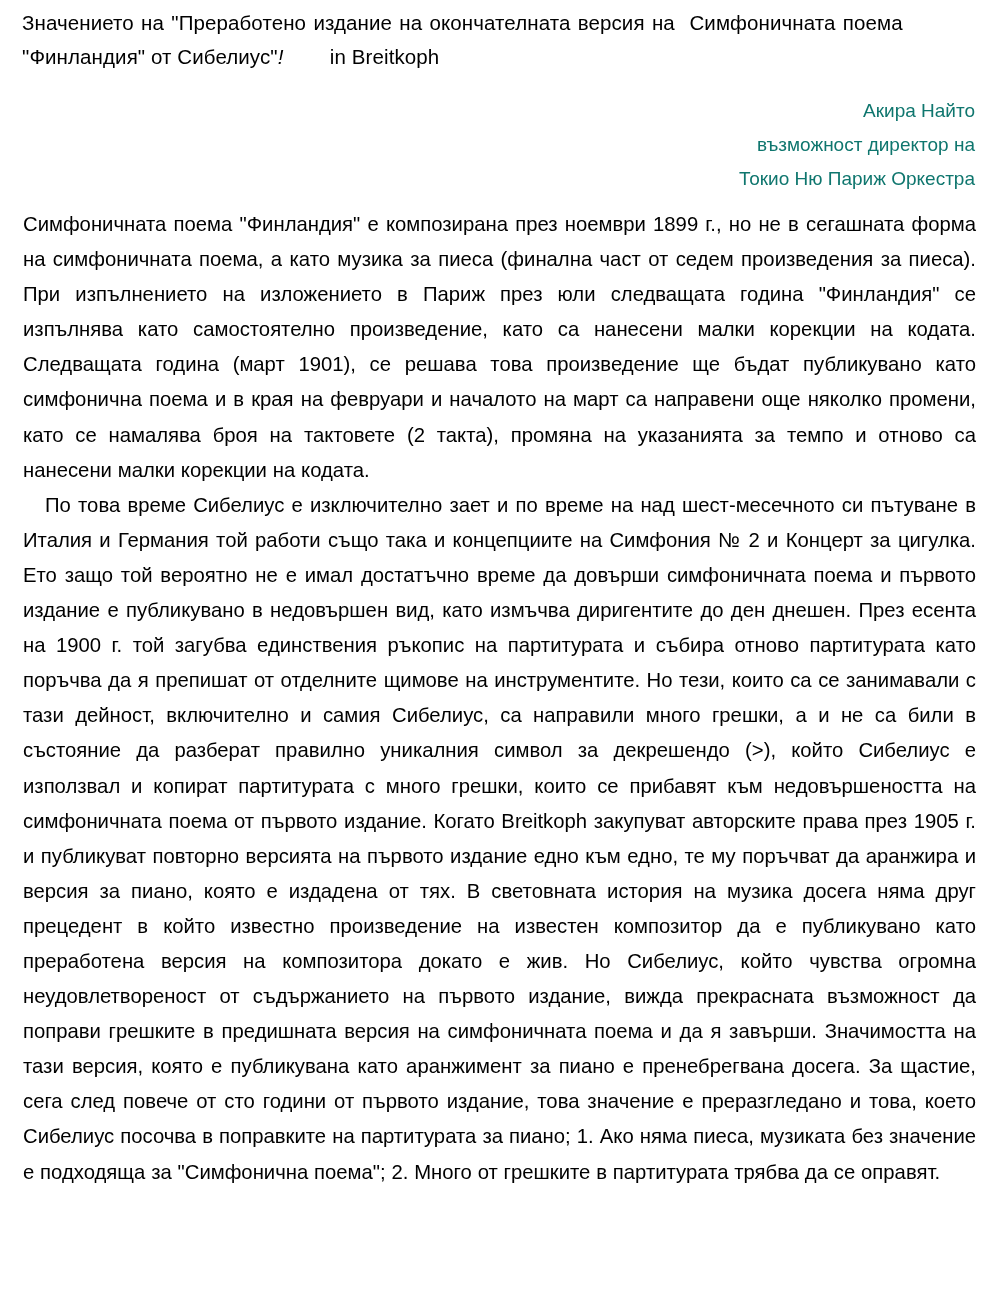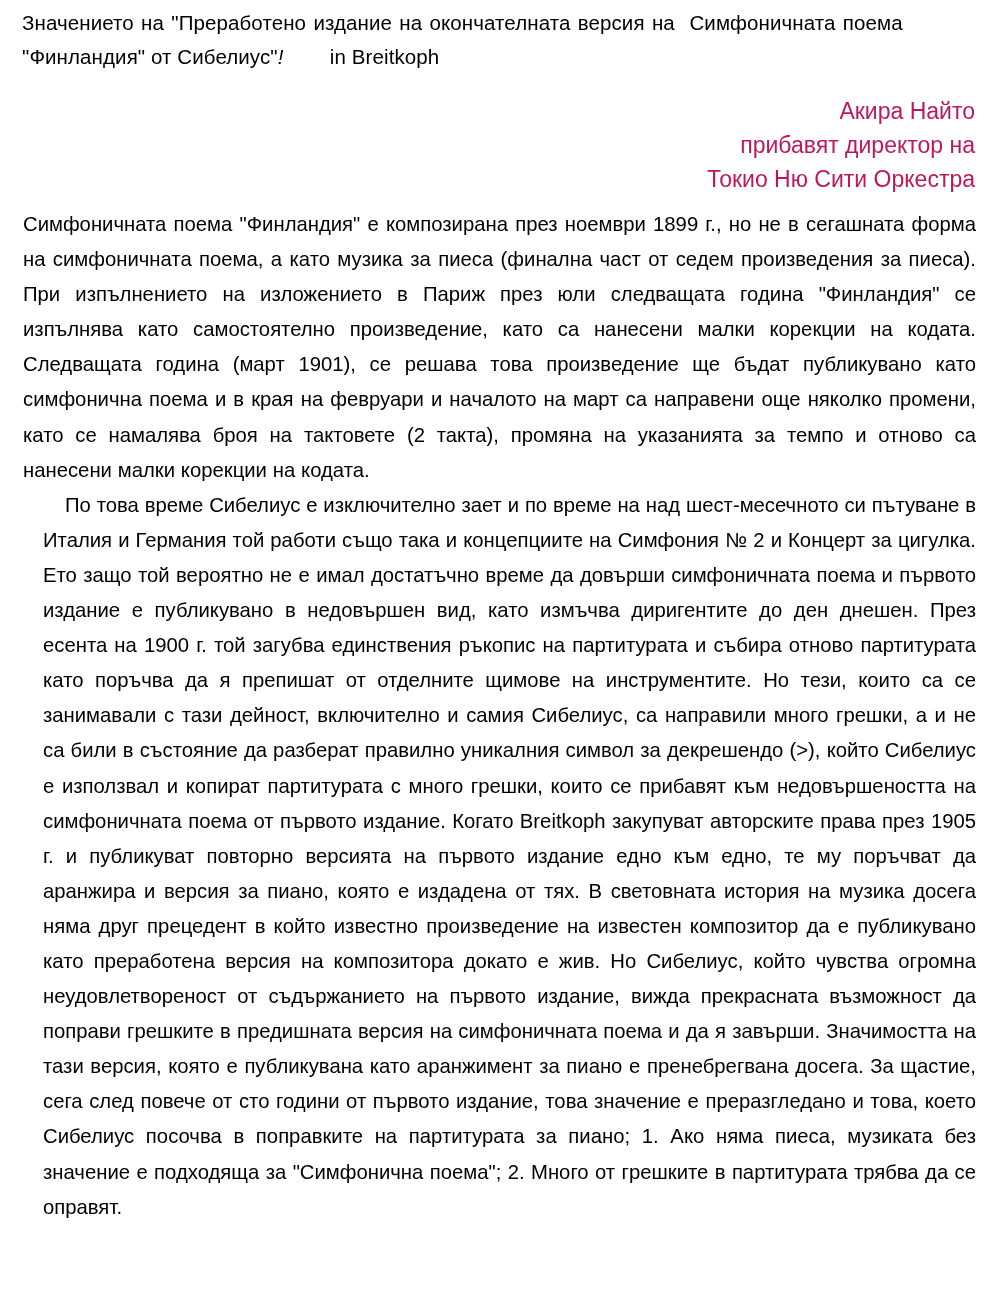--- a/index.html
+++ b/index.html
@@ -52,24 +52,24 @@
 
   
   .byline {
     position: absolute;
     right: 25px;
     top: 94px;
     width: 600px;
     text-align: right;
   }
   .byline-line {
-    font-size: 23px;
+    font-size: 19px;
     line-height: 34px;
     white-space: pre;
-    color: #be185d;
+    color: #0f766e;
   }
 
   
   .body-block {
     position: absolute;
     left: 23px;
     top: 207px;
     width: 953px;
   }
   .para {
@@ -77,37 +77,36 @@
     line-height: 35.1px;
     text-align: justify;
     text-justify: inter-word;
     margin: 0 0 0 0;
     color: #000;
     hyphens: none;
     word-spacing: 0.2px;
   }
   .para.indent {
     text-indent: 22px;
-    margin-left: 20px;
   }
 </style>
 </head>
 <body>
 
 <div class="page">
 
   <div class="title-block">
     <div class="title-line title-line-1">Значението на "Преработено издание на окончателната версия на  Симфоничната поема</div>
     <div class="title-line"><span>"Финландия" от Сибелиус"</span><span class="title-excl">!</span><span>        </span><span class="title-lang">in Breitkoph</span></div>
   </div>
 
   <div class="byline">
     <div class="byline-line">Акира Найто</div>
-    <div class="byline-line">прибавят директор на</div>
-    <div class="byline-line">Токио Ню Сити Оркестра</div>
+    <div class="byline-line">възможност директор на</div>
+    <div class="byline-line">Токио Ню Париж Оркестра</div>
   </div>
 
   <div class="body-block">
     <p class="para">Симфоничната поема "Финландия" е композирана през ноември 1899 г., но не в сегашната форма на симфоничната поема, а като музика за пиеса (финална част от седем произведения за пиеса). При изпълнението на изложението в Париж през юли следващата година "Финландия" се изпълнява като самостоятелно произведение, като са нанесени малки корекции на кодата. Следващата година (март 1901), се решава това произведение ще бъдат публикувано като симфонична поема и в края на февруари и началото на март са направени още няколко промени, като се намалява броя на тактовете (2 такта), промяна на указанията за темпо и отново са нанесени малки корекции на кодата.</p>
     <p class="para indent">По това време Сибелиус е изключително зает и по време на над шест-месечното си пътуване в Италия и Германия той работи също така и концепциите на Симфония № 2 и Концерт за цигулка. Ето защо той вероятно не е имал достатъчно време да довърши симфоничната поема и първото издание е публикувано в недовършен вид, като измъчва диригентите до ден днешен. През есента на 1900 г. той загубва единствения ръкопис на партитурата и събира отново партитурата като поръчва да я препишат от отделните щимове на инструментите. Но тези, които са се занимавали с тази дейност, включително и самия Сибелиус, са направили много грешки, а и не са били в състояние да разберат правилно уникалния символ за декрешендо (&gt;), който Сибелиус е използвал и копират партитурата с много грешки, които се прибавят към недовършеността на симфоничната поема от първото издание. Когато Breitkoph закупуват авторските права през 1905 г. и публикуват повторно версията на първото издание едно към едно, те му поръчват да аранжира и версия за пиано, която е издадена от тях. В световната история на музика досега няма друг прецедент в който известно произведение на известен композитор да е публикувано като преработена версия на композитора докато е жив. Но Сибелиус, който чувства огромна неудовлетвореност от съдържанието на първото издание, вижда прекрасната възможност да поправи грешките в предишната версия на симфоничната поема и да я завърши. Значимостта на тази версия, която е публикувана като аранжимент за пиано е пренебрегвана досега. За щастие, сега след повече от сто години от първото издание, това значение е преразгледано и това, което Сибелиус посочва в поправките на партитурата за пиано; 1. Ако няма пиеса, музиката без значение е подходяща за "Симфонична поема"; 2. Много от грешките в партитурата трябва да се оправят.</p>
   </div>
 
 </div>
 
 </body></html>

